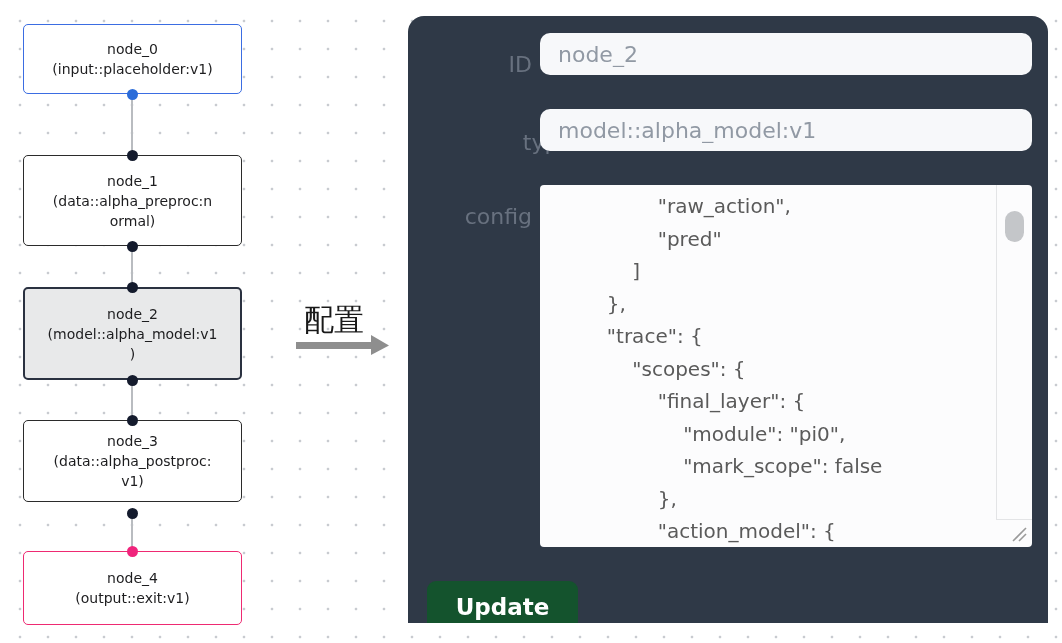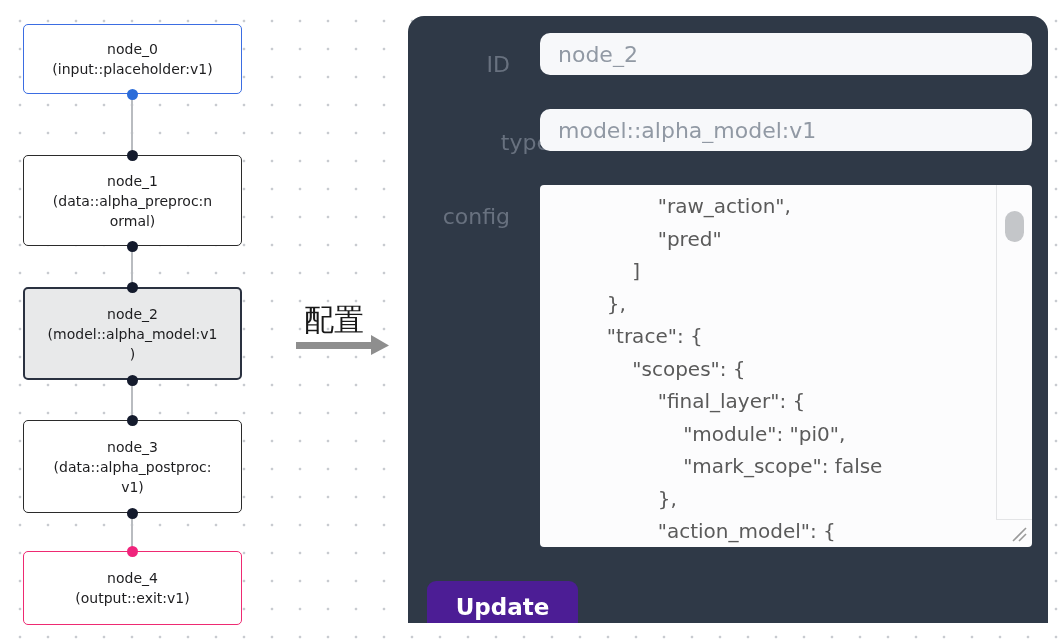--- a/index.html
+++ b/index.html
@@ -19,41 +19,41 @@
     position: absolute; left: 23px; width: 219px;
     background: #ffffff; border: 1.5px solid #2b2b2b; border-radius: 5px;
     display: flex; flex-direction: column; align-items: center; justify-content: center;
     text-align: center; color: #1d1d1f; font-size: 14px; line-height: 20px;
     padding: 4px 18px;
   }
   .node .sub { white-space: pre-line; word-break: break-all; }
   .n0 { top: 24px;  height: 70px; border-color: #3b6de2; }
   .n1 { top: 155px; height: 91px; }
   .n2 { top: 287px; height: 93px; background: #e8e9ea; border-width: 2px; border-color: #2a3140; }
-  .n3 { top: 420px; height: 93px; }
+  .n3 { top: 420px; height: 82px; }
   .n4 { top: 551px; height: 74px; border-color: #ee2a72; }
   .edge { position: absolute; left: 131px; width: 2px; background: #b9bcc0; }
   .e0 { top: 94px;  height: 61px; }
   .e1 { top: 246px; height: 41px; }
   .e2 { top: 380px; height: 40px; }
   .e3 { top: 513px; height: 38px; }
   .handle { position: absolute; width: 11px; height: 11px; border-radius: 50%; left: 127px; }
   .h-blue { background: #2b6cd9; }
   .h-dark { background: #141b2d; }
   .h-pink { background: #f0247c; }
   
   .transition-label {
     position: absolute; left: 296px; top: 300px; width: 76px;
     text-align: center; font-size: 30px; color: #191919; font-weight: 500;
   }
   .transition-arrow { position: absolute; left: 295px; top: 334px; }
   
   .panel {
     position: absolute; left: 408px; top: 16px; width: 640px; height: 607px;
-    background: #2f3947; border-radius: 16px 16px 0 0; overflow: hidden;
+    background: #2f3947; border-radius: 16px 16px 0 0; overflow: hidden; padding-left: 22px;
   }
   .field-label {
     position: absolute; width: 102px; text-align: right;
     color: #68717f; font-size: 22px;
   }
   .lbl-id { top: 36px; } .lbl-type { top: 114px; margin-left: 40px; } .lbl-config { top: 188px; }
   .text-input {
     position: absolute; left: 132px; width: 492px; height: 42px;
     background: #f7f8fa; border: none; border-radius: 10px;
     color: #9199a4; font-size: 22px; padding: 0 18px; outline: none;
@@ -74,21 +74,21 @@
     position: absolute; right: 0; top: 0; width: 36px; bottom: 27px;
     border-left: 1px solid #e3e4e6; border-bottom: 1px solid #e3e4e6;
   }
   .scroll-thumb {
     position: absolute; right: 8px; top: 26px; width: 19px; height: 31px;
     background: #c4c6c9; border-radius: 10px;
   }
   .resize-grip { position: absolute; right: 3px; bottom: 3px; }
   .update-btn {
     position: absolute; left: 19px; top: 565px; width: 151px; height: 52px;
-    background: #4c1d95; border: none; border-radius: 9px;
+    background: #14532d; border: none; border-radius: 9px;
     color: #ffffff; font-size: 23px; font-weight: 600; cursor: pointer;
     font-family: "DejaVu Sans", "Liberation Sans", sans-serif;
   }
 </style>
 </head>
 <body>
 
 <div class="canvas">
 
   <div class="edge e0"></div>

